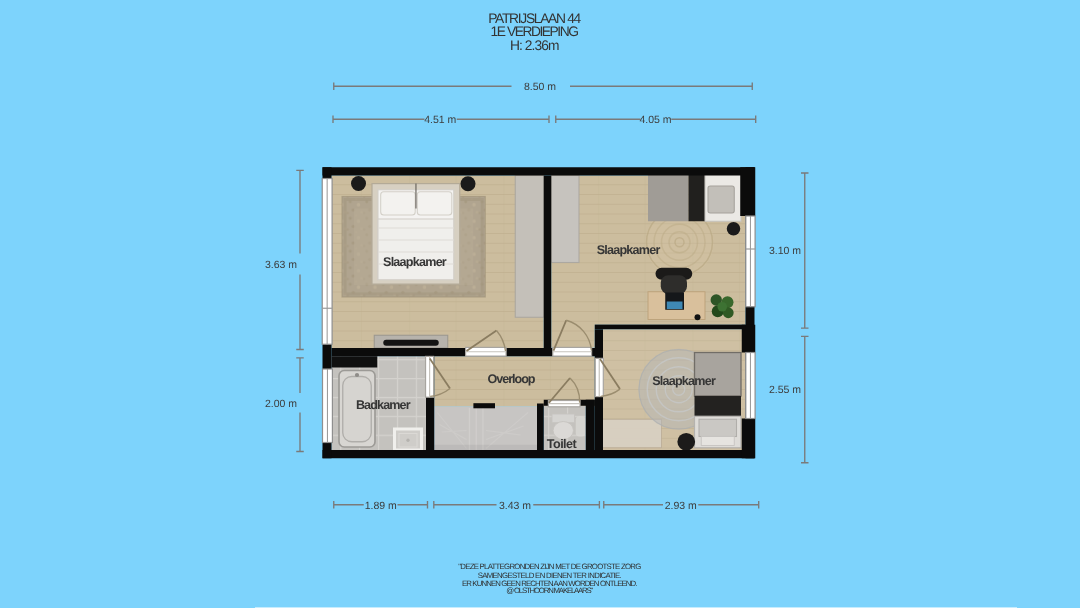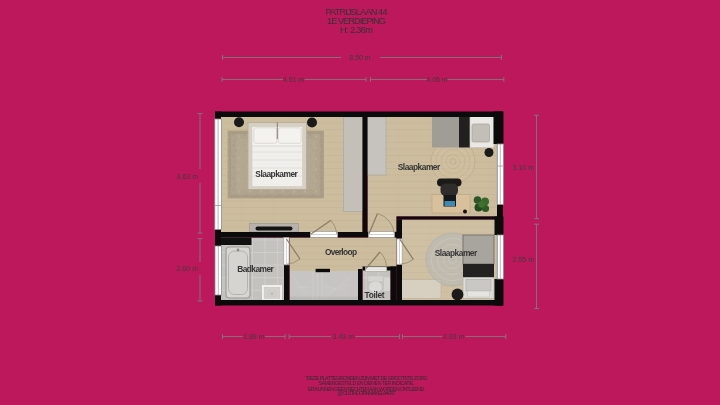--- a/index.html
+++ b/index.html
@@ -1,16 +1,16 @@
 <!DOCTYPE html>
 <html><head>
 <meta charset="utf-8">
 <style>
 html,body{margin:0;padding:0;background:#fff;}
-#page{position:relative;width:720px;height:405px;background:#be185d;overflow:hidden;font-family:"Liberation Sans",sans-serif;}
+#page{position:relative;width:720px;height:405px;background:#7dd3fc;overflow:hidden;font-family:"Liberation Sans",sans-serif;}
 svg text{font-family:"Liberation Sans",sans-serif;}
 </style>
 </head>
 <body>
 <div id="page">
 <svg width="720" height="405" viewBox="0 0 720 405">
 <defs>
 <pattern id="wd" width="63" height="6.5" patternUnits="userSpaceOnUse">
 <rect width="63" height="6.5" fill="#ccbd9e"></rect>
 <path d="M0 6.2 H63" stroke="#b7a685" stroke-width="0.7" opacity="0.45"></path>

